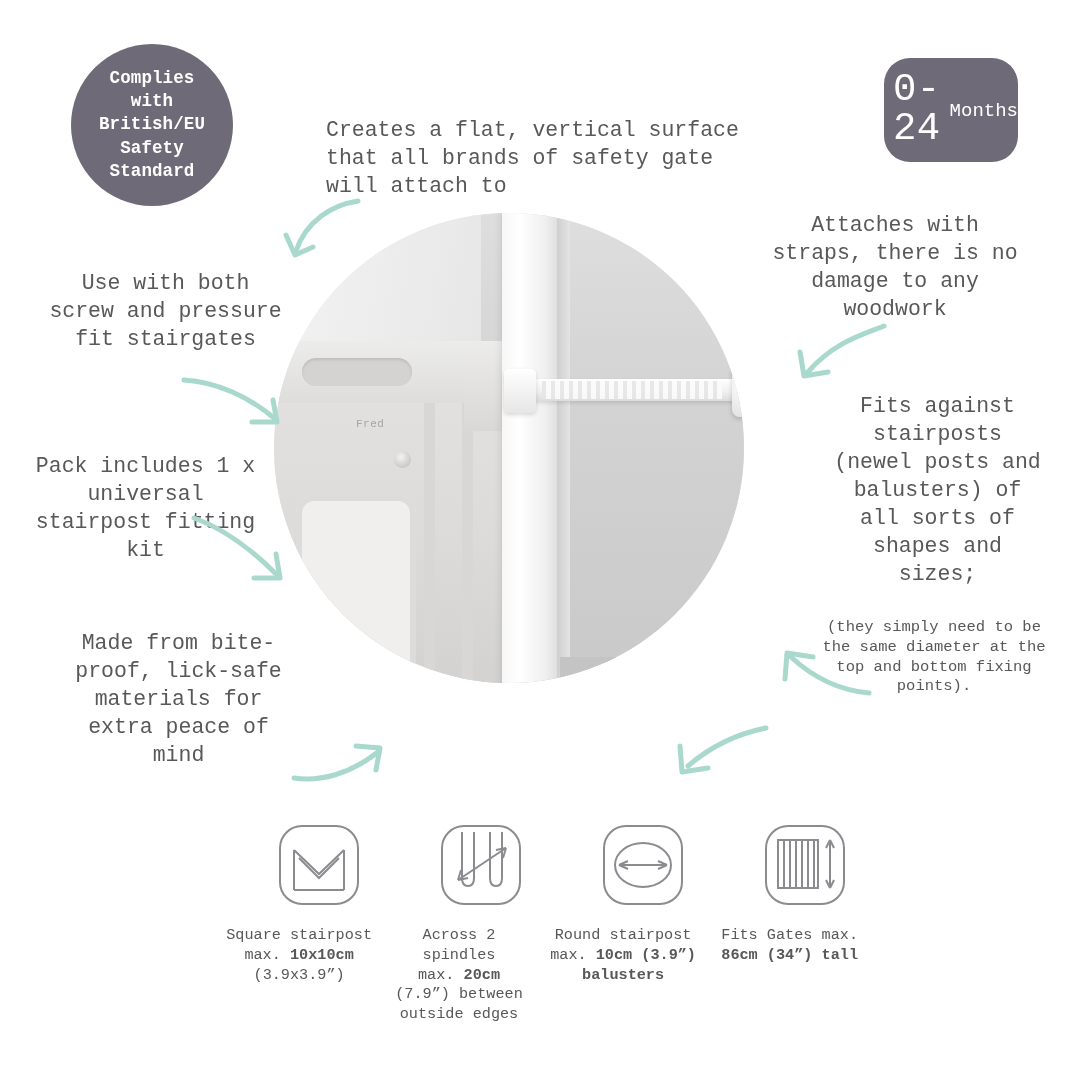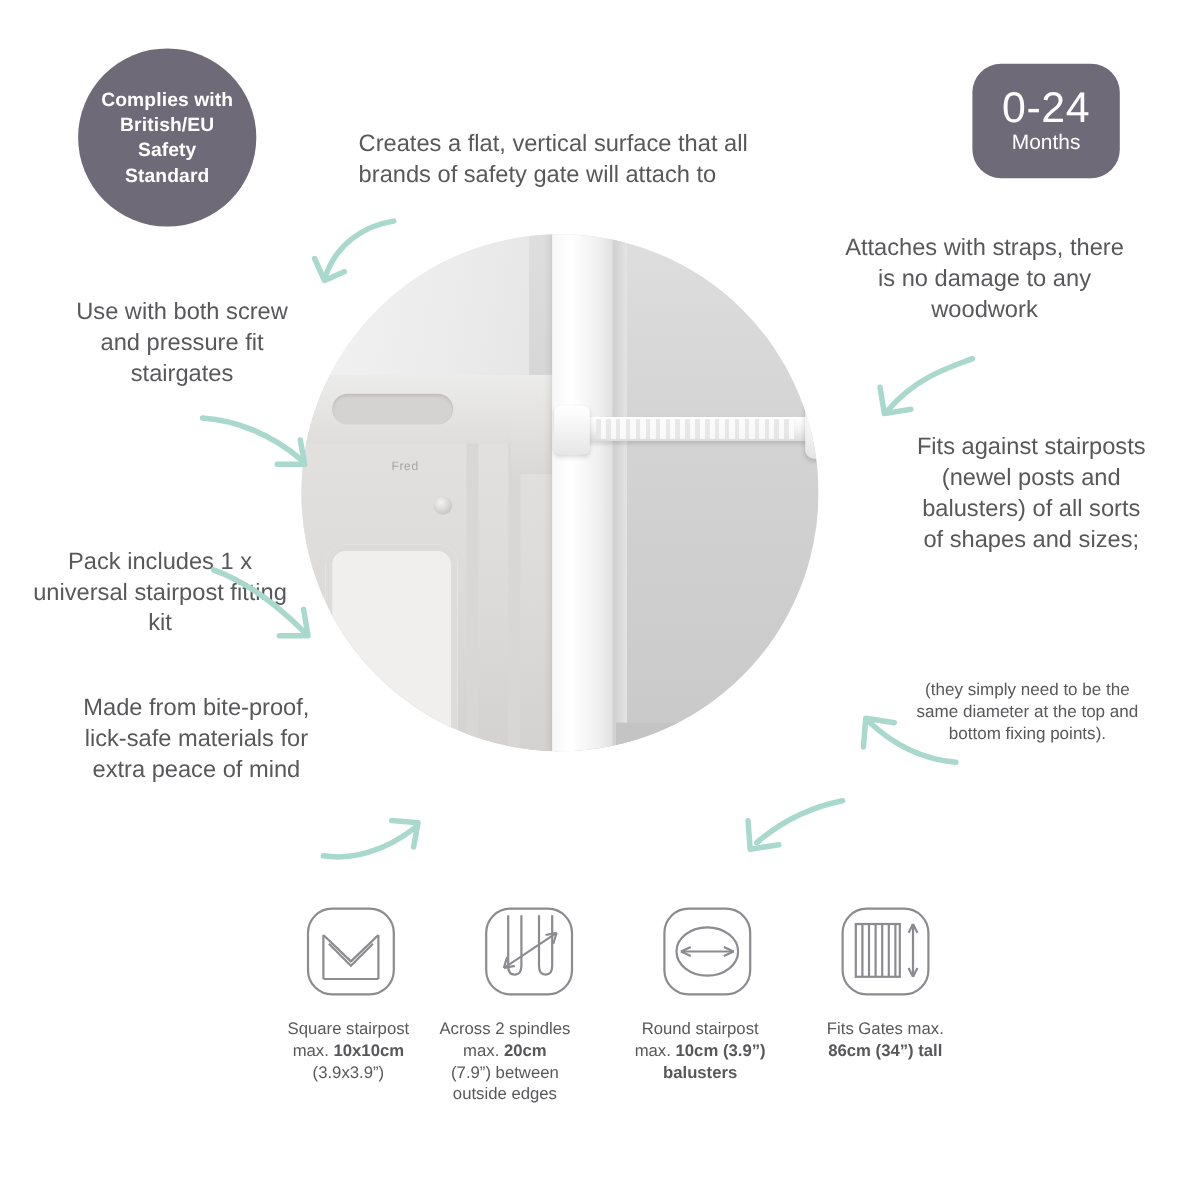--- a/index.html
+++ b/index.html
@@ -12,20 +12,21 @@
     background: #ffffff;
     font-family: "Liberation Sans", sans-serif;
     color: #58585b;
     overflow: hidden;
     position: relative;
   }
   .stage {
     position: relative;
     width: 1028px;
     height: 1080px;
+    font-family: Liberation Mono, monospace;
   }
 
   
   .badge-complies {
     position: absolute;
     left: 71px;
     top: 44px;
     width: 162px;
     height: 162px;
     border-radius: 50%;
@@ -45,21 +46,20 @@
   .badge-age {
     position: absolute;
     left: 884px;
     top: 58px;
     width: 134px;
     height: 104px;
     border-radius: 26px;
     background: #6e6a77;
     color: #ffffff;
     display: flex;
-    flex-direction: column;
     align-items: center;
     justify-content: center;
     text-align: center;
   }
   .badge-age .num {
     font-size: 39px;
     font-weight: normal;
     line-height: 1;
     letter-spacing: .5px;
   }
@@ -235,21 +235,21 @@
     font-size: 21.5px;
     line-height: 1.3;
   }
   .callout.small {
     font-size: 15.5px;
     line-height: 1.28;
     margin-top: 25px;
   }
   .c-top     { left: 326px; top: 117px;  width: 425px; text-align: left; }
   .c-screw   { left: 49px;  top: 270px;  width: 233px; text-align: center; }
-  .c-pack    { left: 24px;  top: 453px;  width: 243px; text-align: center; margin-top: 44px; }
+  .c-pack    { left: 24px;  top: 453px;  width: 243px; text-align: center; }
   .c-made    { left: 60px;  top: 630px;  width: 237px; text-align: center; }
   .c-straps  { left: 766px; top: 212px;  width: 258px; text-align: center; }
   .c-fits    { left: 830px; top: 393px;  width: 215px; text-align: center; }
   .c-fits-sm { left: 822px; top: 593px;  width: 224px; text-align: center; }
   .c-metal   { left: 735px; top: 720px;  width: 243px; text-align: center; }
 
   
   .arrow { position: absolute; }
 
   

